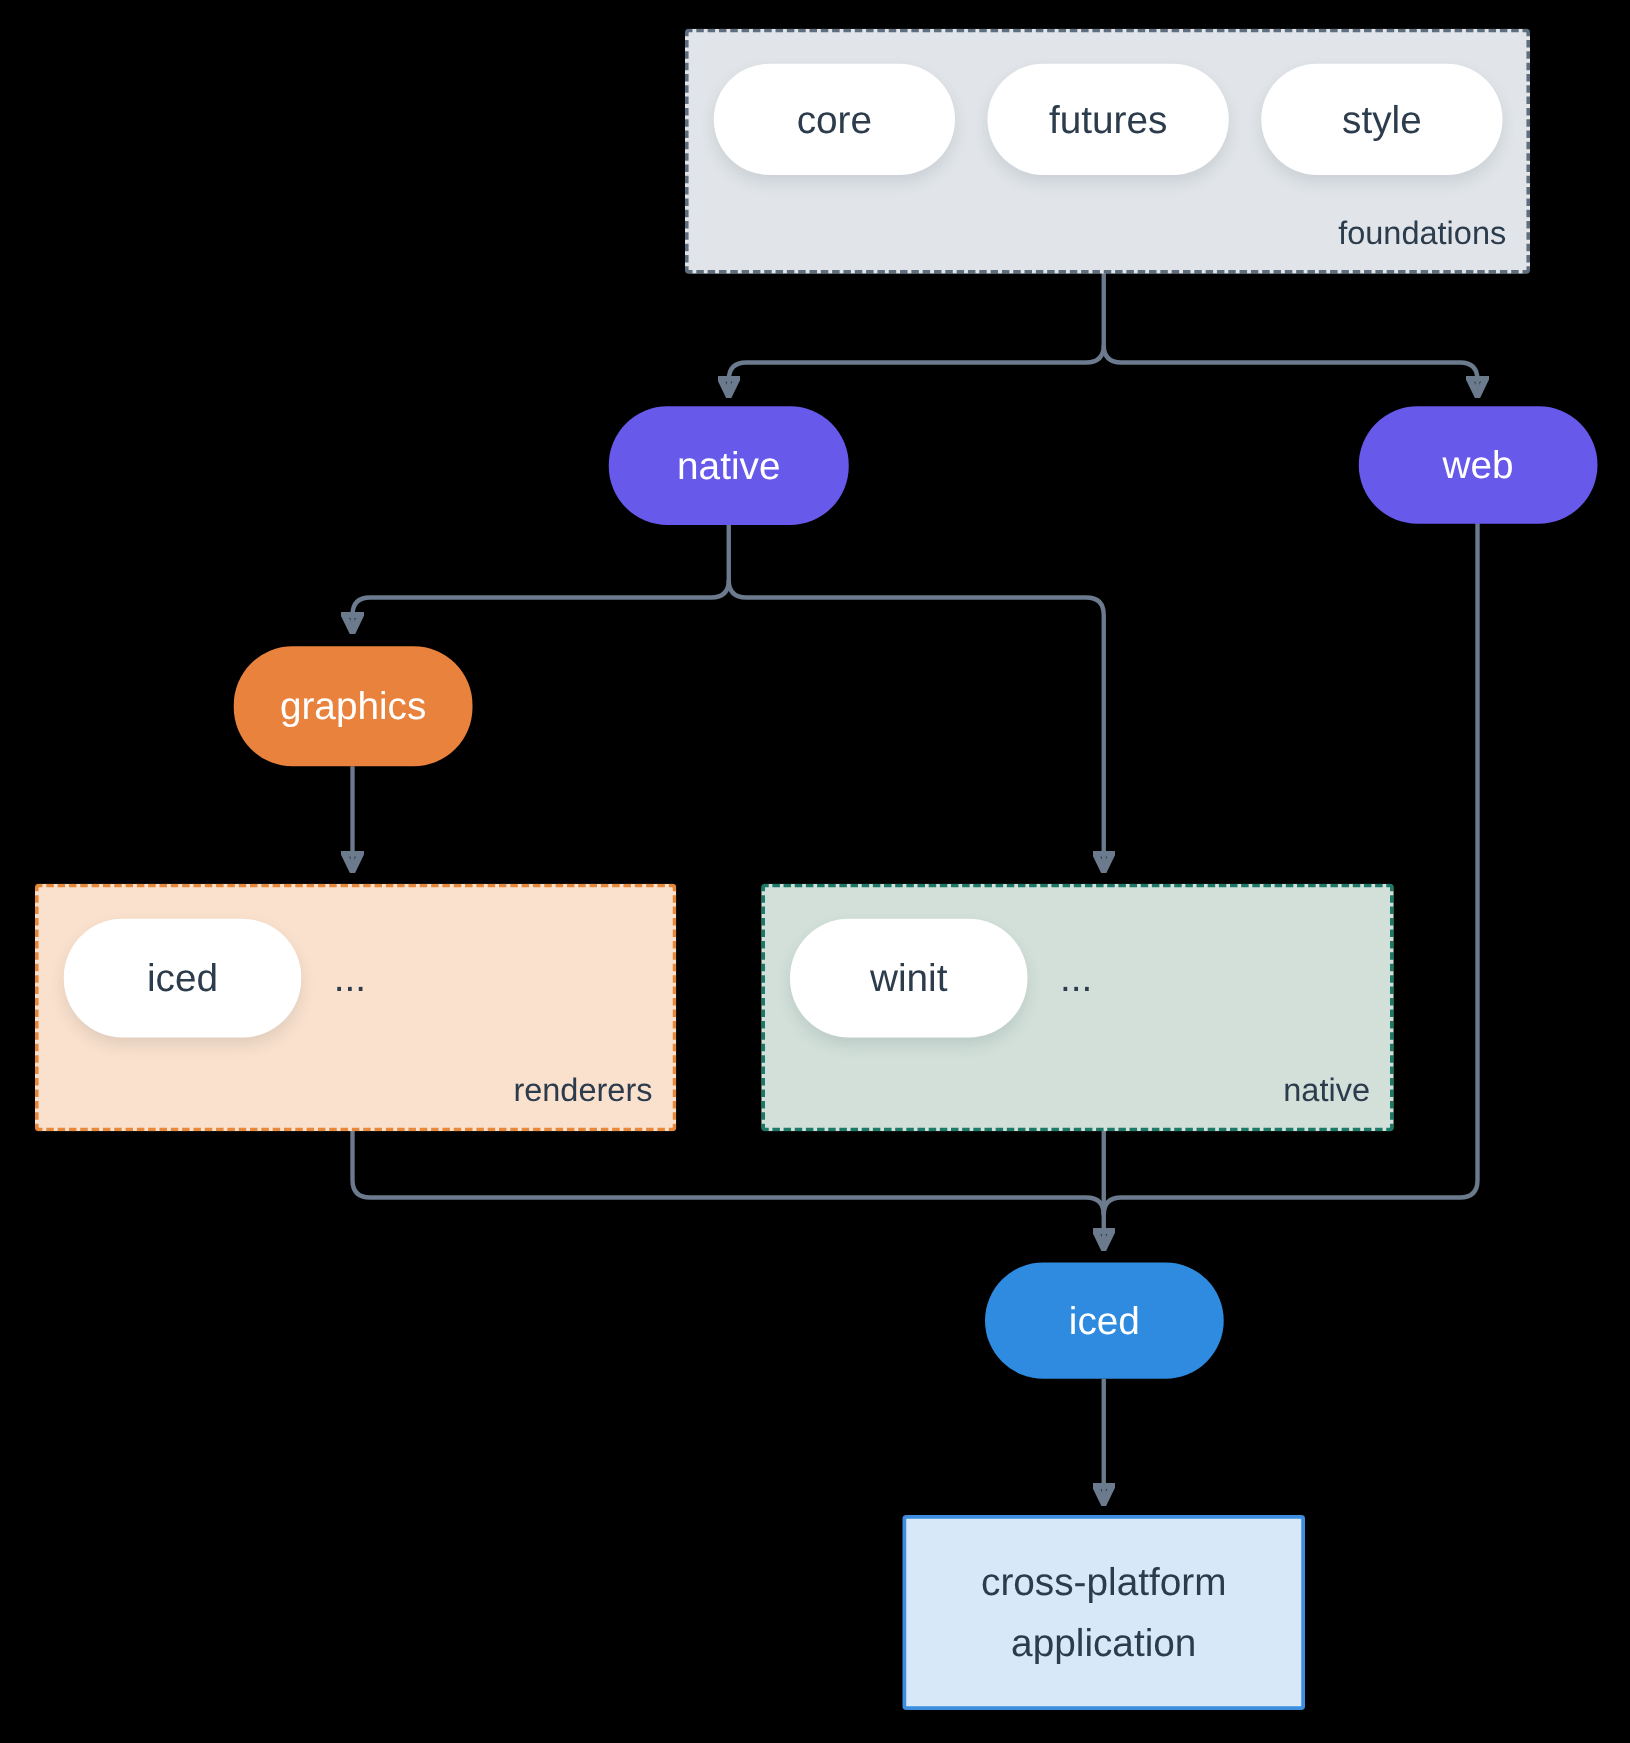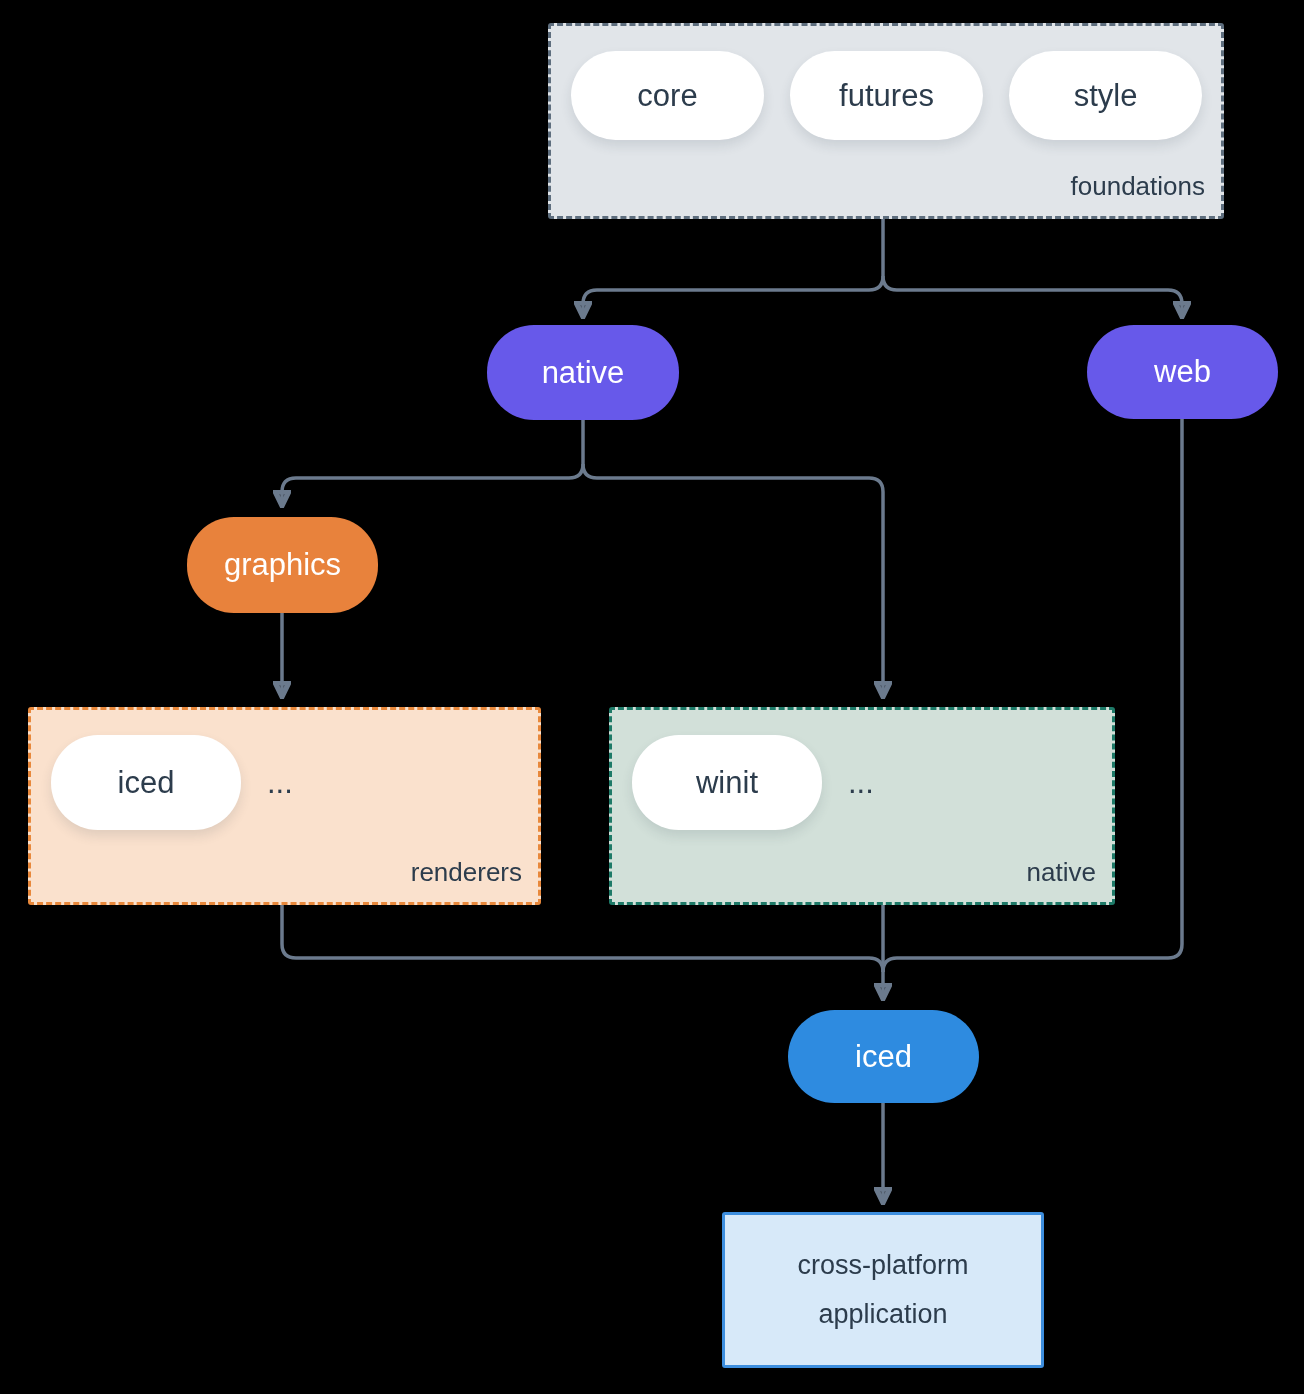--- a/index.html
+++ b/index.html
@@ -86,21 +86,21 @@
   .node.web{left:1087px;top:325px;width:191px;height:94px;background:var(--purple);}
   .node.graphics{left:187px;top:517px;width:191px;height:96px;background:var(--orange);}
   .node.iced{left:788px;top:1010px;width:191px;height:93px;background:var(--blue);}
   .app-box{
     position:absolute;left:722px;top:1212px;width:322px;height:156px;
     box-sizing:border-box;
     background:var(--app-fill);
     border:3px solid var(--app-border);
     border-radius:3px;
     display:flex;align-items:center;justify-content:center;text-align:center;
-    font-size:27px;line-height:49px;color:var(--ink);
+    font-size:31px;line-height:49px;color:var(--ink);
     padding:0 28px;
   }
 </style>
 </head>
 <body>
 
 <div id="stage">
 
   <svg id="wires" viewBox="0 0 1304 1394" xmlns="http://www.w3.org/2000/svg">
     <defs>

